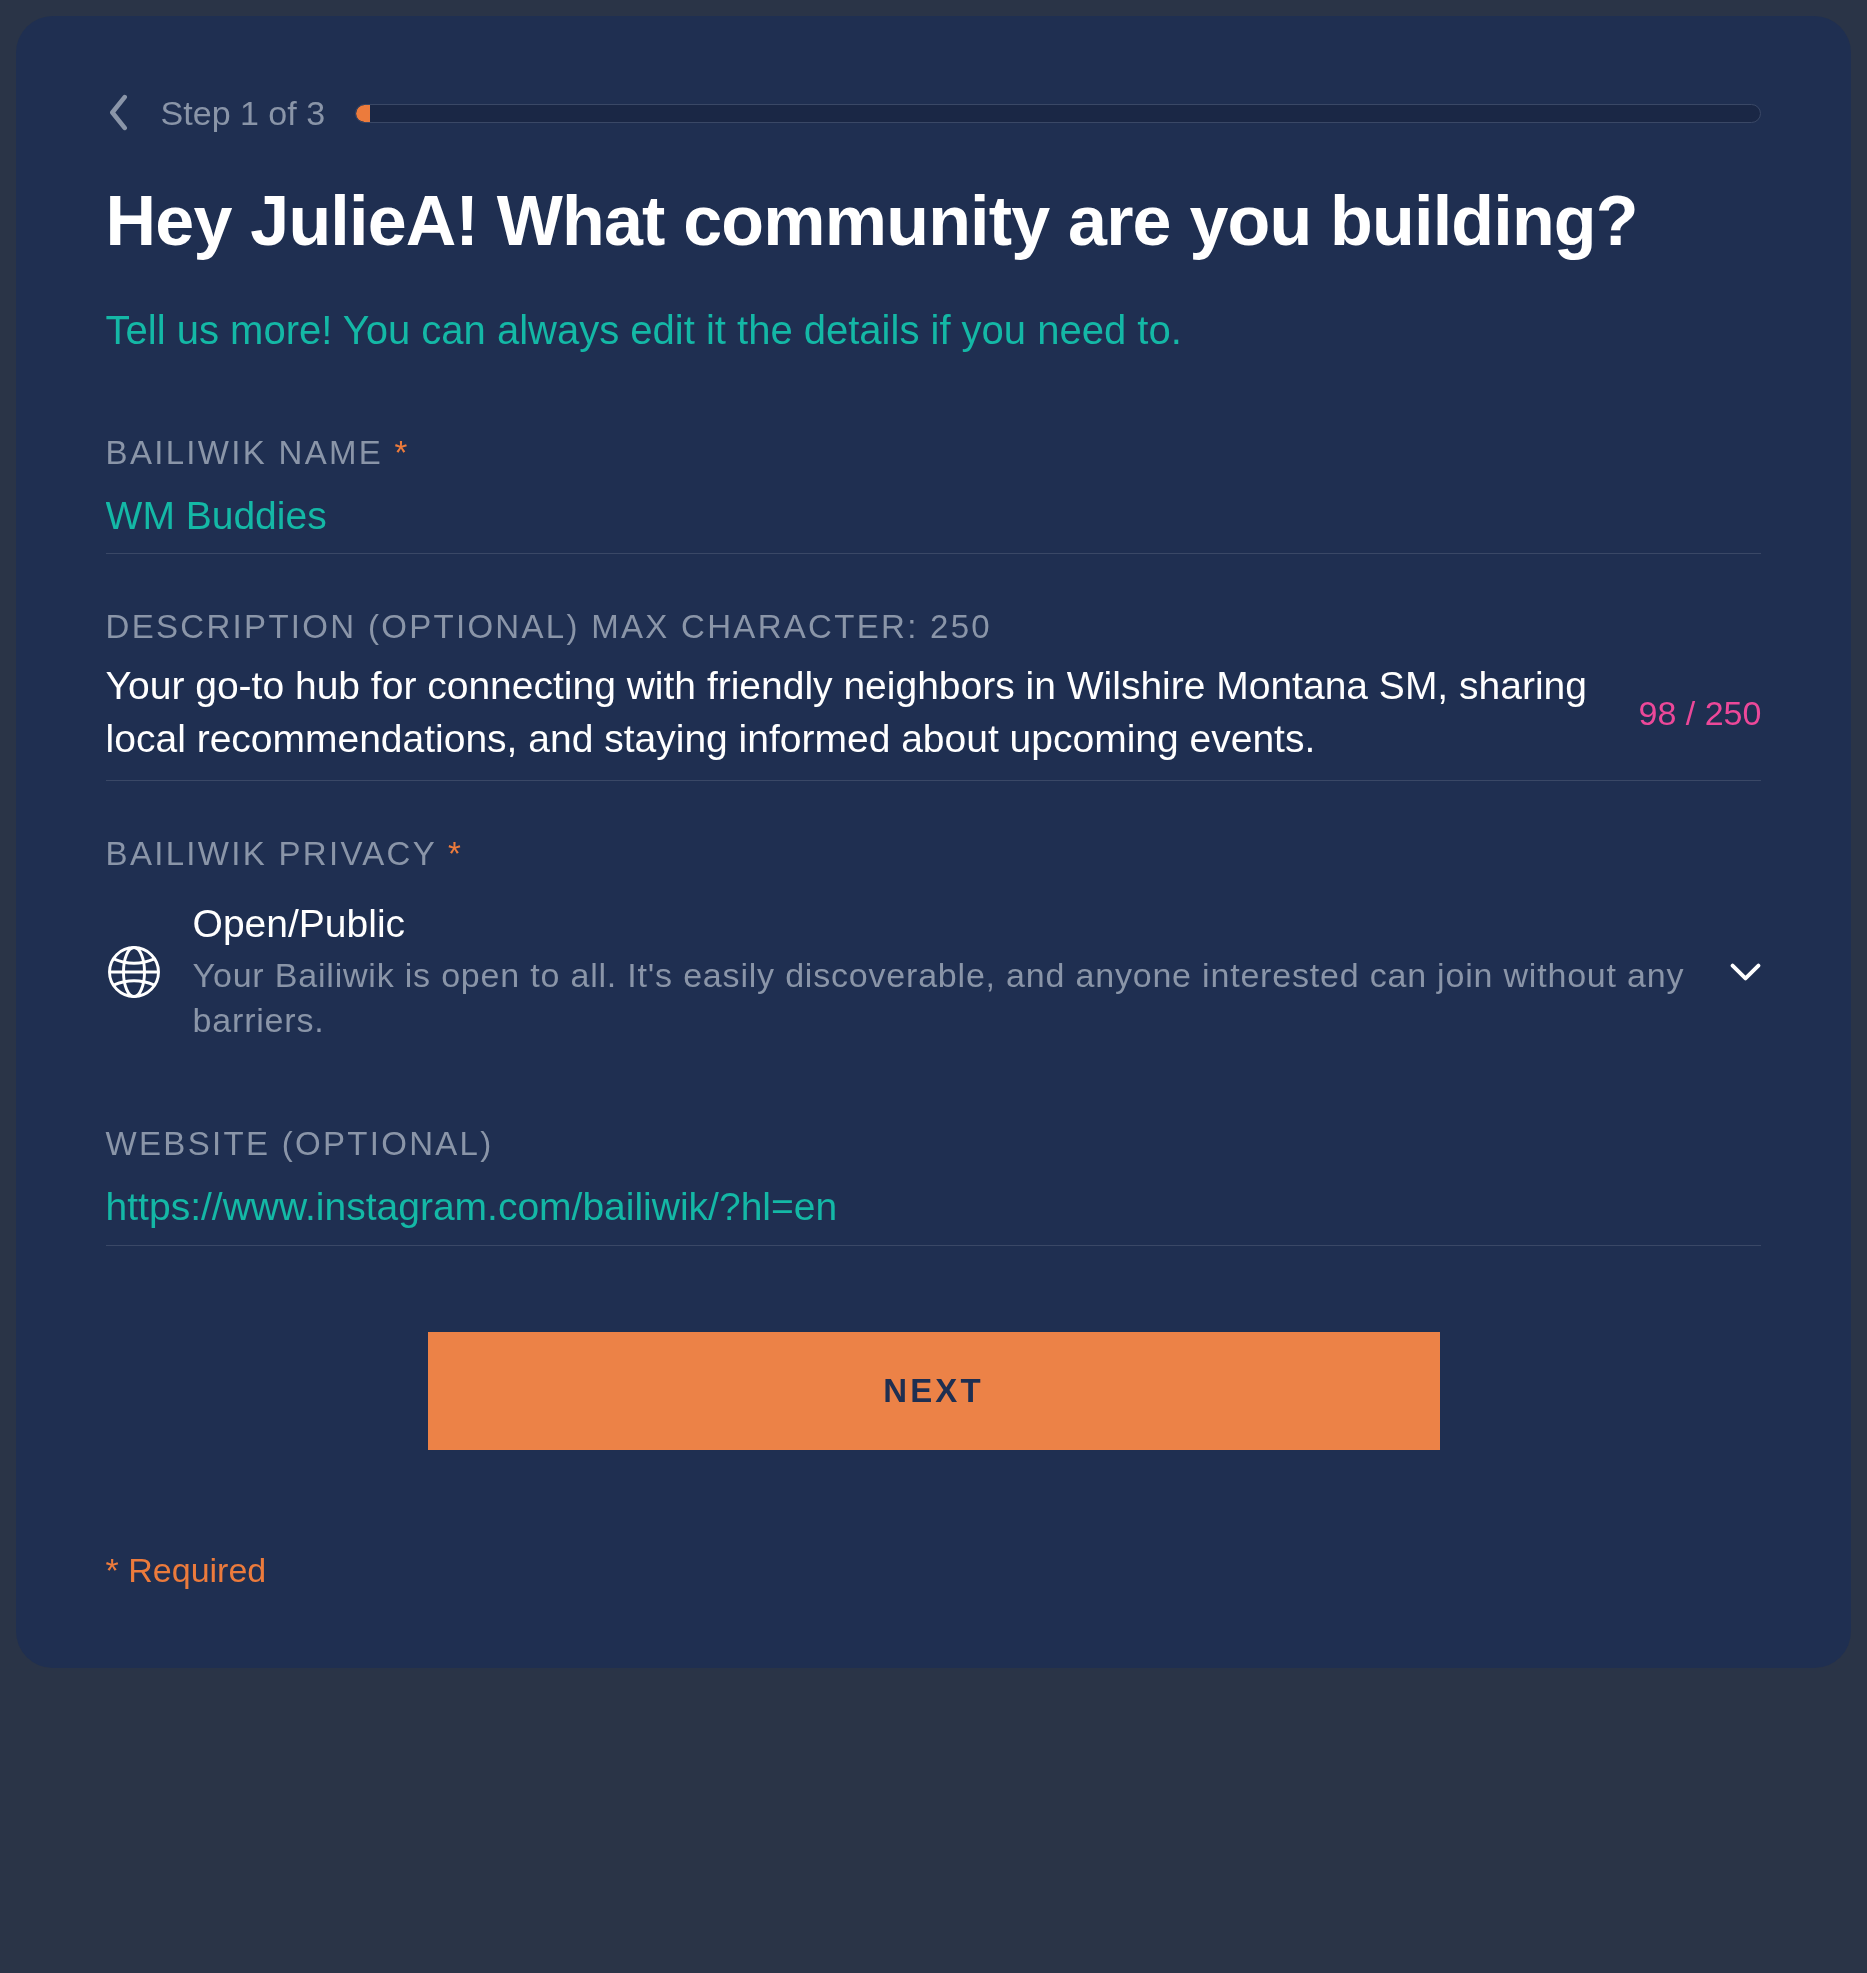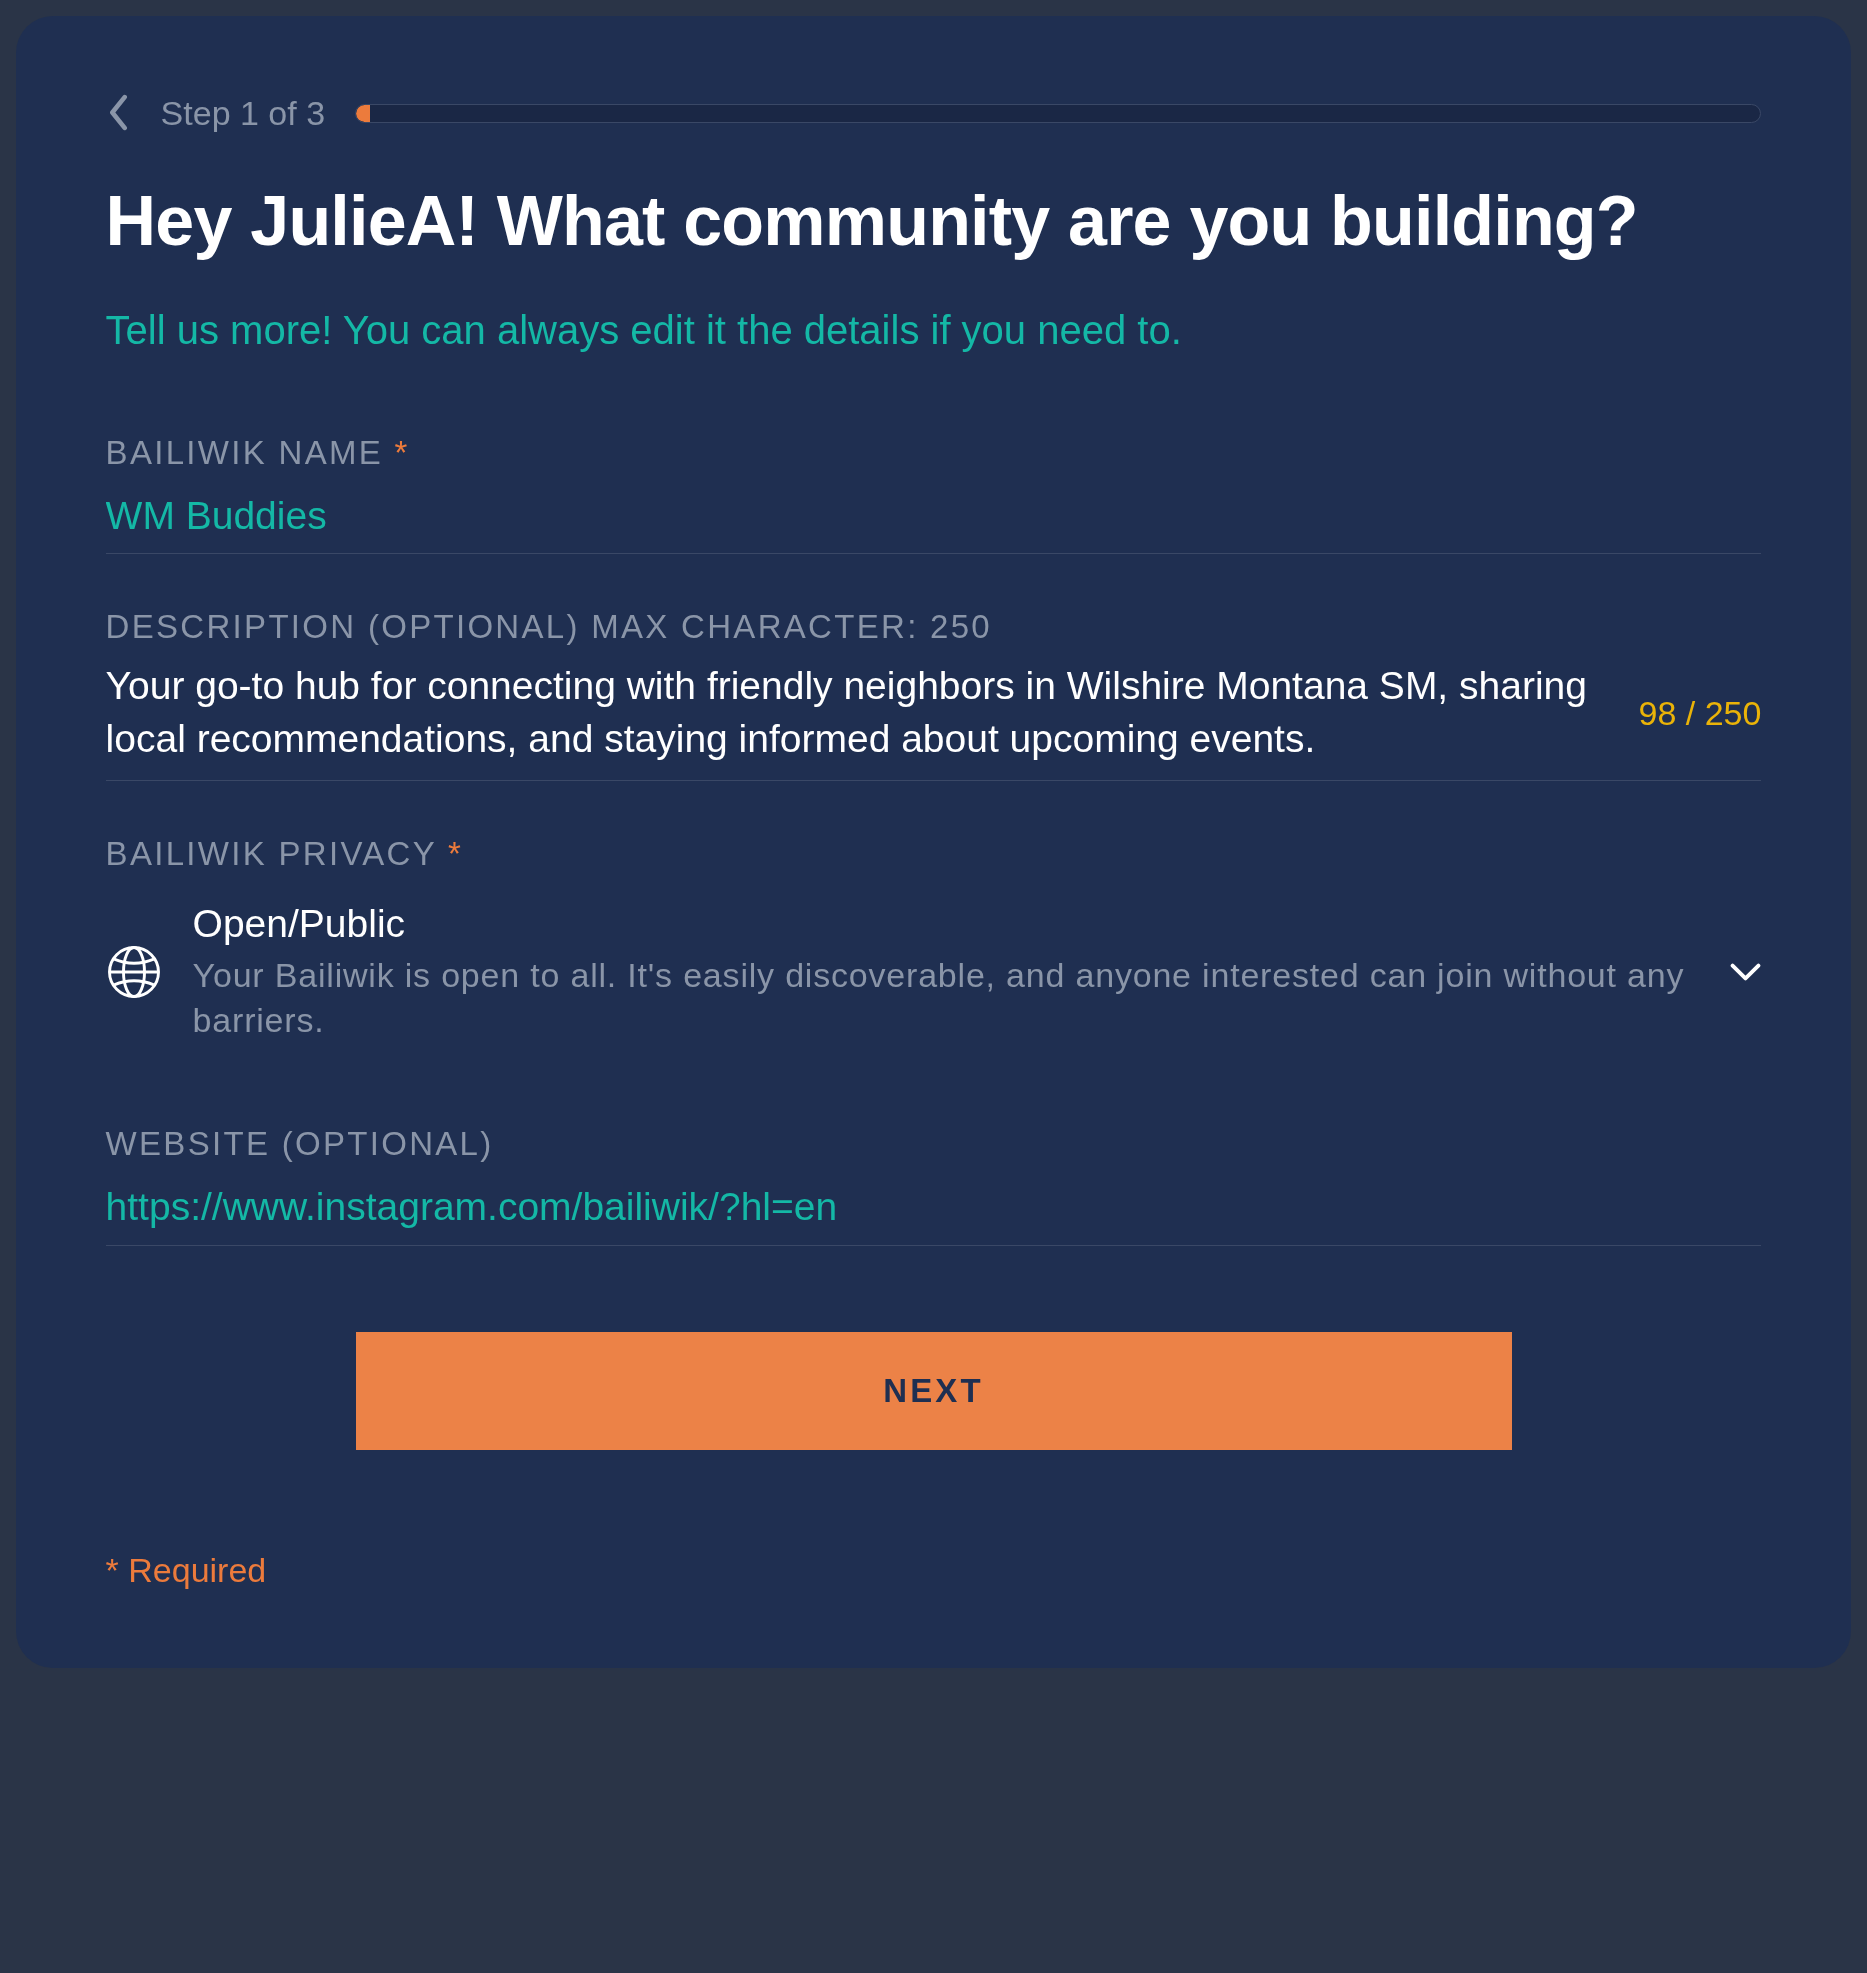--- a/index.html
+++ b/index.html
@@ -128,21 +128,21 @@
       font-size: 39px;
       line-height: 1.35;
       font-family: inherit;
       background: transparent;
       border: none;
       outline: none;
       resize: none;
     }
     
     .char-counter {
-      color: #eab308;
+      color: #ec4899;
       font-size: 34px;
       white-space: nowrap;
     }
     
     .privacy-row {
       display: flex;
       align-items: center;
       gap: 31px;
       padding: 15.6px 0 27px 0;
       cursor: pointer;
@@ -179,21 +179,21 @@
       flex-shrink: 0;
     }
     
     .chevron-down svg {
       width: 31px;
       height: 22px;
     }
     
     .next-button {
       display: block;
-      width: 1156px;
+      width: 1012px;
       margin: 86px auto 0;
       background: #ec8247;
       color: #1f2f51;
       border: none;
       padding: 40px 0;
       font-size: 33px;
       font-weight: 600;
       letter-spacing: 3.1px;
       cursor: pointer;
       font-family: inherit;

